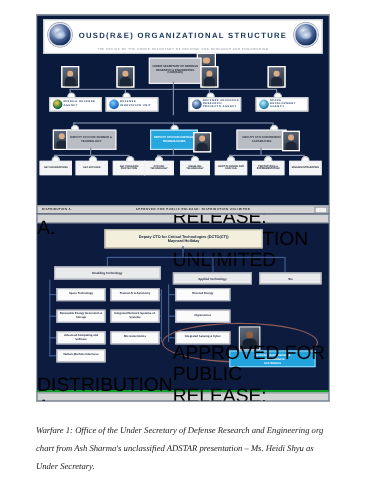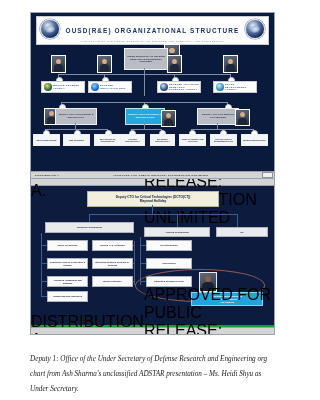--- a/index.html
+++ b/index.html
@@ -302,14 +302,14 @@
     </div>
 
     <div class="greenbar2"></div>
     <div class="banner2">
       <span class="b1">DISTRIBUTION A.</span>
       <span class="b2">APPROVED FOR PUBLIC RELEASE: DISTRIBUTION UNLIMITED</span>
       <span class="b3"></span>
     </div>
   </div>
 
-  <div class="caption">Deputy 1: Office of the Under Secretary of Defense Research and Engineering org chart from Ash Sharma's unclassified ADSTAR presentation – Ms. Heidi Shyu as Under Secretary.</div>
+  <div class="caption">Warfare 1: Office of the Under Secretary of Defense Research and Engineering org chart from Ash Sharma's unclassified ADSTAR presentation – Ms. Heidi Shyu as Under Secretary.</div>
 </div>
 
 </body></html>

